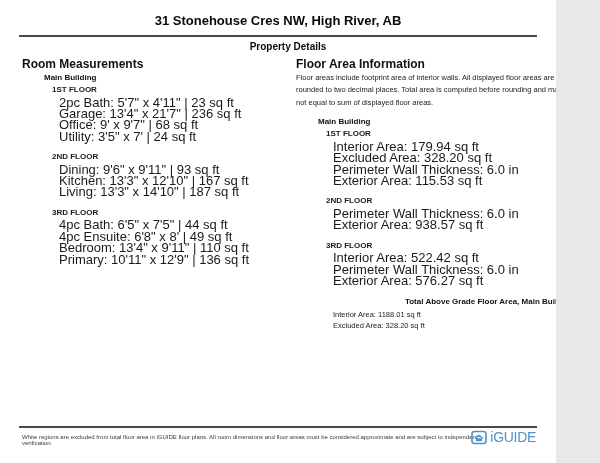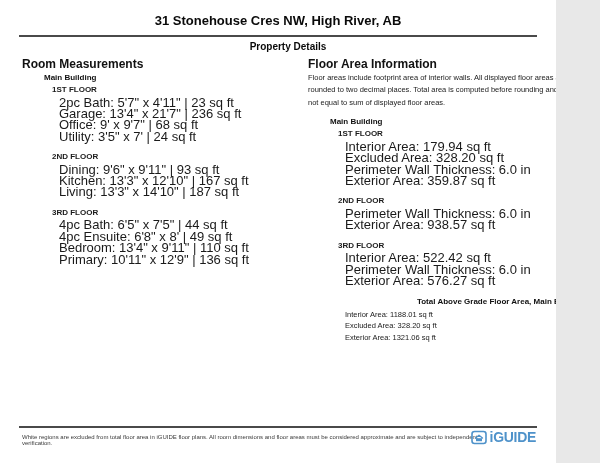--- a/index.html
+++ b/index.html
@@ -36,21 +36,21 @@
     font-size: 10px;
     font-weight: bold;
     color: #0a0a0a;
     padding-left: 20px;
   }
   .col {
     position: absolute;
     top: 59px;
   }
   .col-left  { left: 22px;  width: 272px; }
-  .col-right { left: 308px; width: 278px; }
+  .col-right { left: 296px; width: 278px; }
   .col-heading {
     font-size: 12px;
     font-weight: bold;
     line-height: 11px;
     margin-bottom: 2px;
   }
   .col-desc {
     font-size: 7.5px;
     line-height: 12.4px;
     margin-bottom: 7px;
@@ -98,21 +98,21 @@
     position: absolute;
     right: 20px; top: 429px;
     display: flex;
     align-items: center;
     gap: 3px;
     color: #4e92ca;
   }
   .logo-icon-svg { display: block; }
   .logo-text {
     font-size: 14px;
-    font-weight: bold;
+    font-weight: normal;
     letter-spacing: -0.3px;
     color: #4e92ca;
   }
 </style>
 </head>
 <body>
 
 <div class="page">
 
   <div class="doc-title">31 Stonehouse Cres NW, High River, AB</div>
@@ -159,21 +159,21 @@
     <div class="col-desc">Floor areas include footprint area of interior walls. All displayed floor areas are rounded to two decimal places. Total area is computed before rounding and may not equal to sum of displayed floor areas.</div>
 
     <div class="building-name">Main Building</div>
 
     <div class="floor-block">
       <div class="floor-name">1ST FLOOR</div>
       <div class="floor-items">
         <div class="line">Interior Area: 179.94 sq ft</div>
         <div class="line">Excluded Area: 328.20 sq ft</div>
         <div class="line">Perimeter Wall Thickness: 6.0 in</div>
-        <div class="line">Exterior Area: 359.87 sq ft</div>
+        <div class="line">Exterior Area: 115.53 sq ft</div>
       </div>
     </div>
 
     <div class="floor-block">
       <div class="floor-name">2ND FLOOR</div>
       <div class="floor-items">
         <div class="line">Perimeter Wall Thickness: 6.0 in</div>
         <div class="line">Exterior Area: 938.57 sq ft</div>
       </div>
     </div>
@@ -185,21 +185,20 @@
         <div class="line">Perimeter Wall Thickness: 6.0 in</div>
         <div class="line">Exterior Area: 576.27 sq ft</div>
       </div>
     </div>
 
     <div class="total-block">
       <div class="total-heading">Total Above Grade Floor Area, Main Building</div>
       <div class="total-items">
         <div class="line">Interior Area: 1188.01 sq ft</div>
         <div class="line">Excluded Area: 328.20 sq ft</div>
-        <div class="line">Exterior Area: 1321.06 sq ft</div>
       </div>
     </div>
   </div>
 
   <div class="rule rule-bottom"></div>
   <div class="footer-disclaimer">White regions are excluded from total floor area in iGUIDE floor plans. All room dimensions and floor areas must be considered approximate and are subject to independent verification.</div>
 
   <div class="footer-logo">
     <span>
       <svg class="logo-icon-svg" width="16" height="15" viewBox="0 0 16 15">

